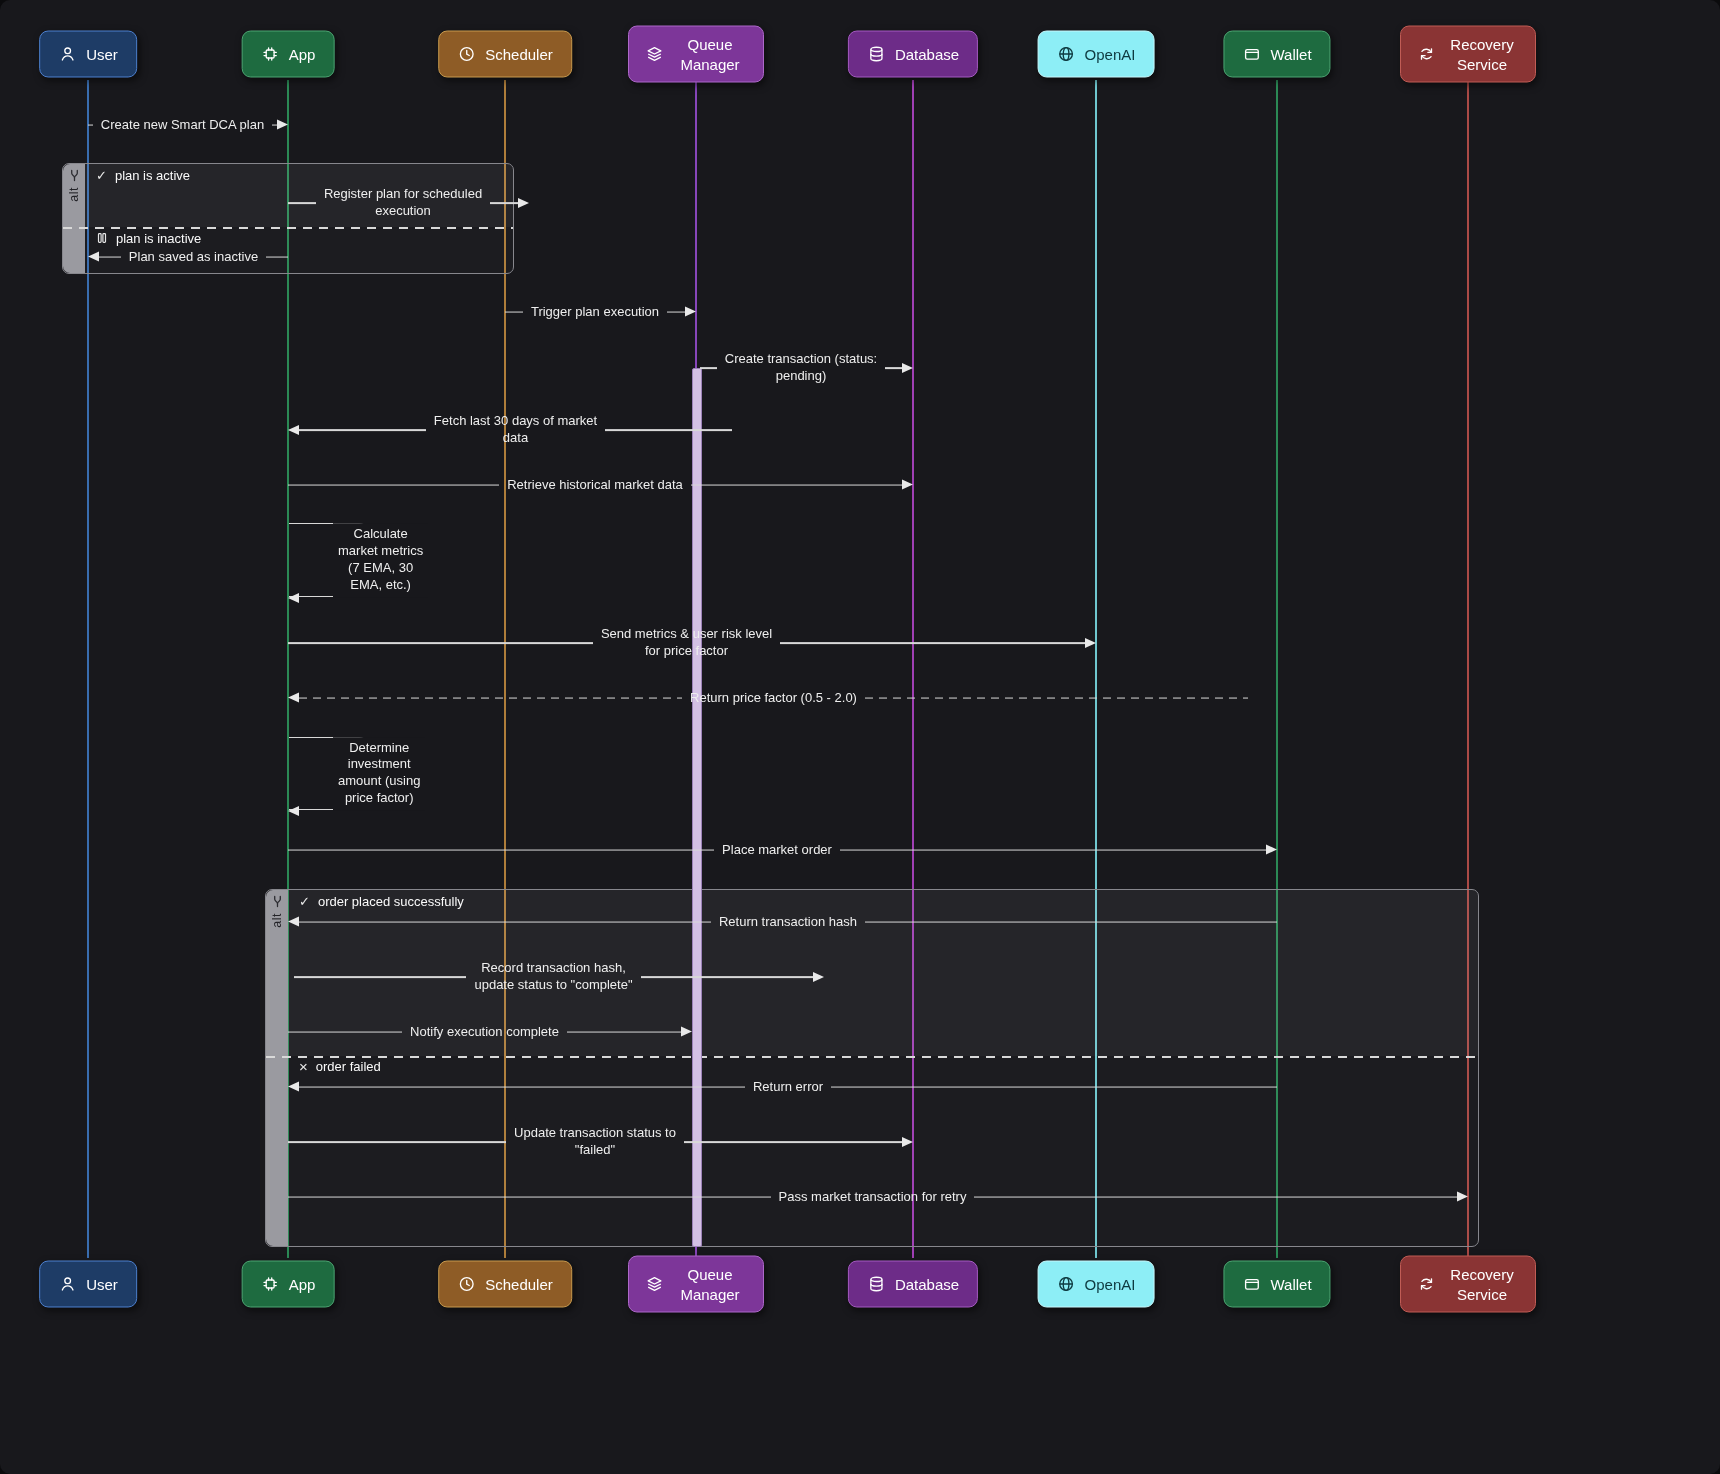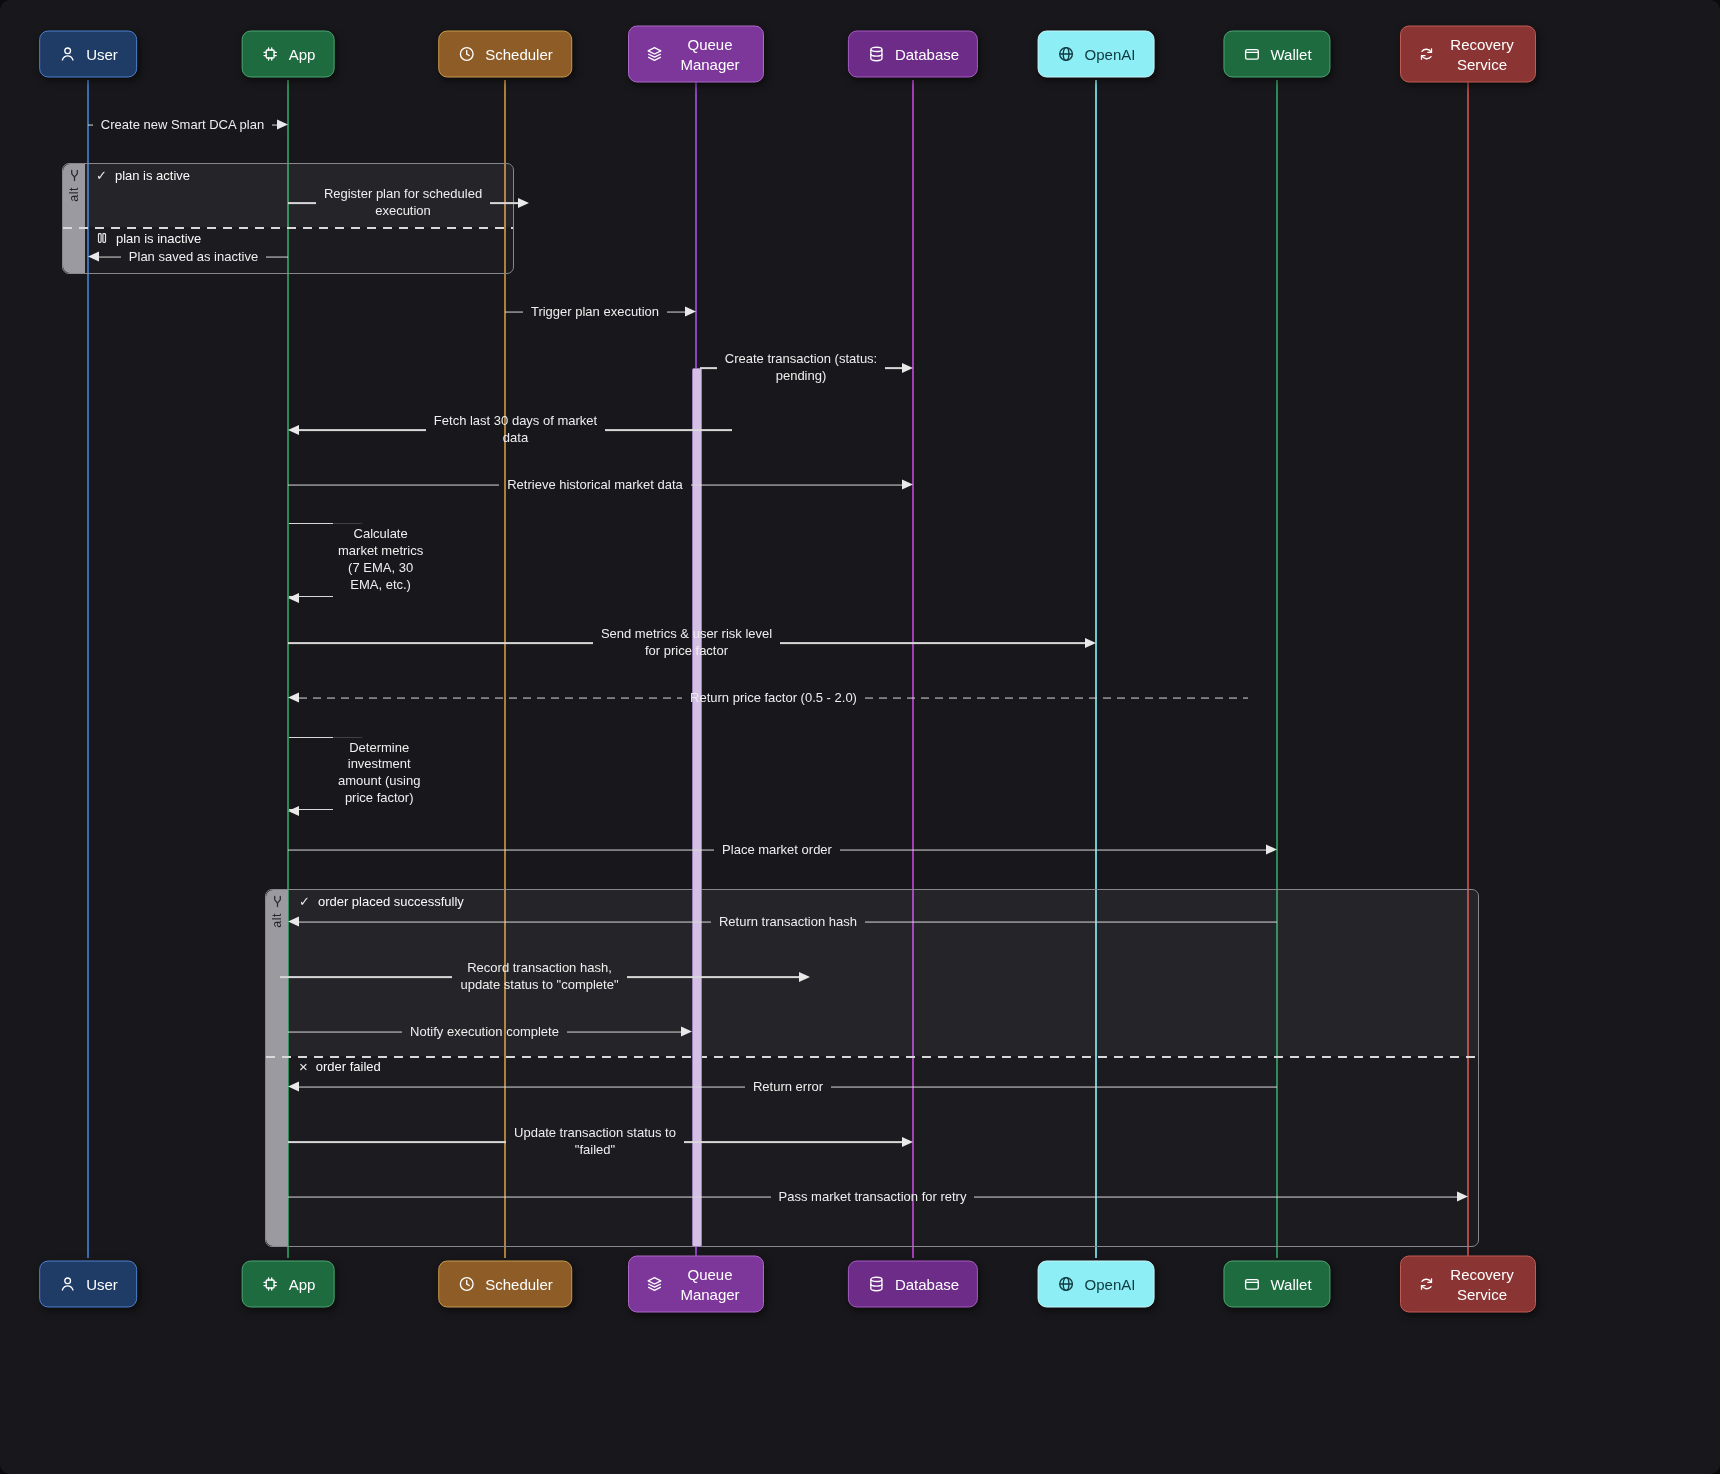--- a/index.html
+++ b/index.html
@@ -214,21 +214,21 @@
     <div class="arrow arrow-r"></div>
   </div>
 
   <div class="msg" style="left:288px;width:989px;top:922px">
     <div class="arrow arrow-l"></div>
     <div class="line"></div>
     <div class="label">Return transaction hash</div>
     <div class="line"></div>
   </div>
 
-  <div class="msg" style="left:280px;width:530px;top:977px">
+  <div class="msg" style="left:294px;width:530px;top:977px">
     <div class="line"></div>
     <div class="label">Record transaction hash,
 update status to "complete"</div>
     <div class="line"></div>
     <div class="arrow arrow-r"></div>
   </div>
 
   <div class="msg" style="left:288px;width:404px;top:1032px">
     <div class="line"></div>
     <div class="label">Notify execution complete</div>

